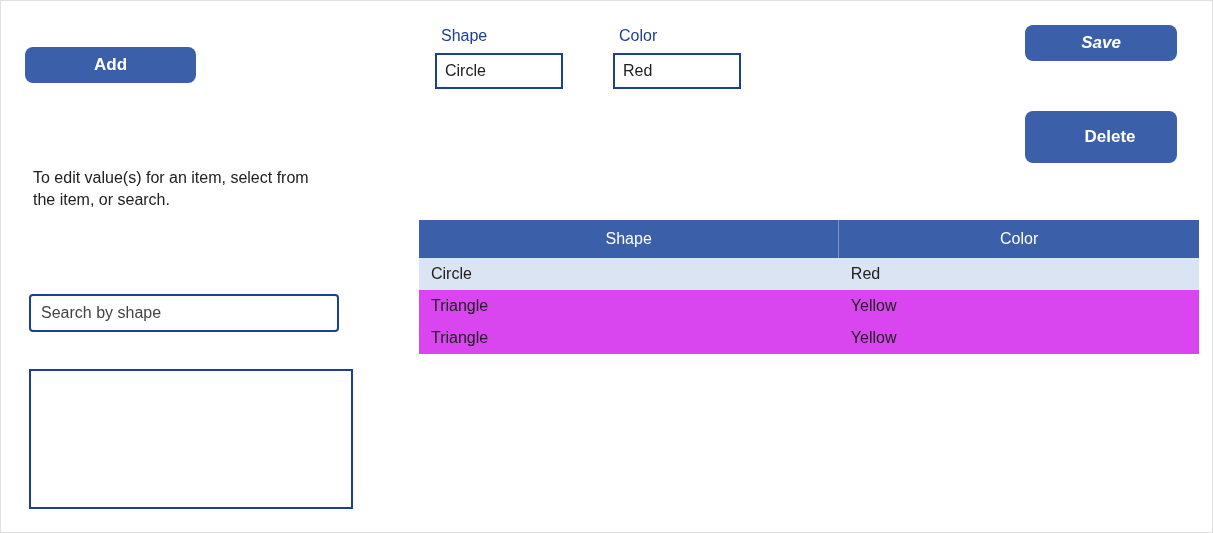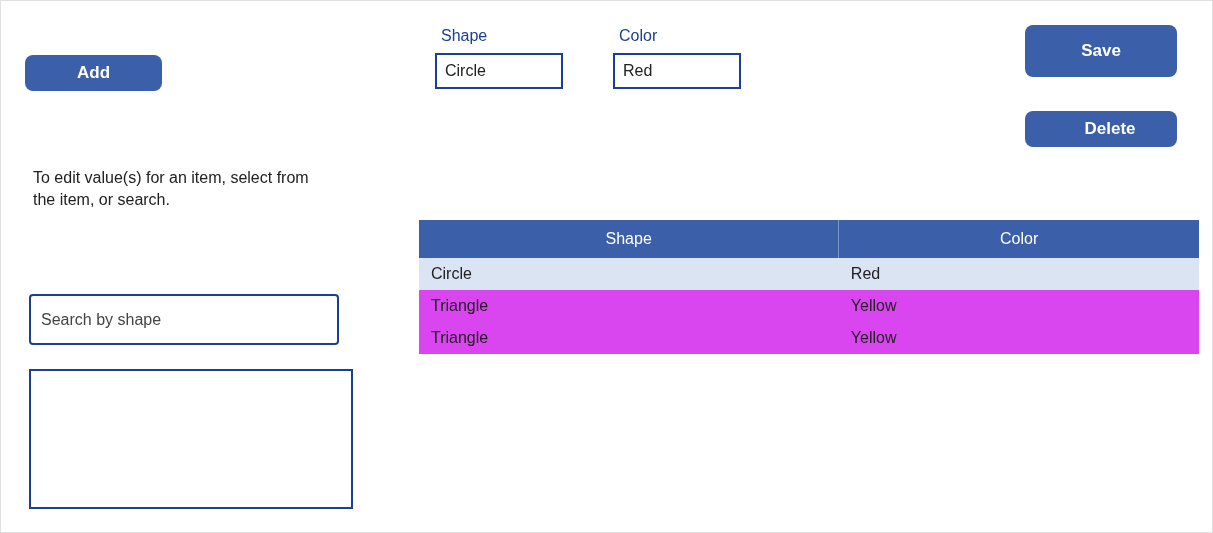--- a/index.html
+++ b/index.html
@@ -29,37 +29,38 @@
       font-weight: 600;
       font-size: 17px;
       cursor: pointer;
       display: inline-flex;
       align-items: center;
       justify-content: center;
     }
     .btn-add {
       position: absolute;
       left: 24px;
-      top: 54px;
-      width: 137px;
+      top: 46px;
+      width: 171px;
       height: 36px;
     }
     .btn-save {
       position: absolute;
       left: 1024px;
       top: 24px;
       width: 152px;
-      height: 52px;
+      height: 36px;
+      font-style: italic;
     }
     .btn-delete {
       position: absolute;
       left: 1024px;
       top: 110px;
       width: 152px;
-      height: 36px;
+      height: 52px;
       padding-left: 18px;
     }
     .label {
       position: absolute;
       color: #1b3f92;
       font-size: 16px;
     }
     .label-shape {
       left: 440px;
       top: 26px;
@@ -96,21 +97,21 @@
       width: 300px;
       font-size: 16px;
       line-height: 1.4;
       color: #212121;
     }
     .search-input {
       position: absolute;
       left: 28px;
       top: 293px;
       width: 310px;
-      height: 51px;
+      height: 38px;
       border: 2px solid #1b3f92;
       border-radius: 4px;
       padding: 6px 10px;
       font-size: 16px;
       outline: none;
       color: #212121;
     }
     .search-input::placeholder {
       color: #444;
     }

